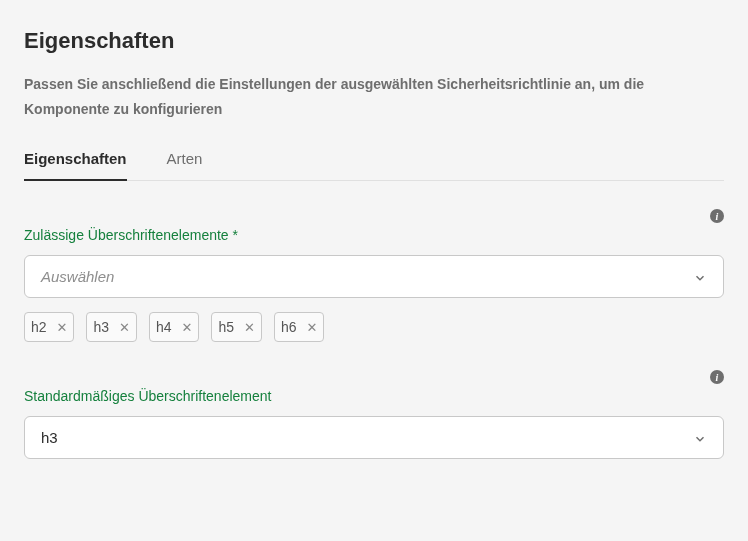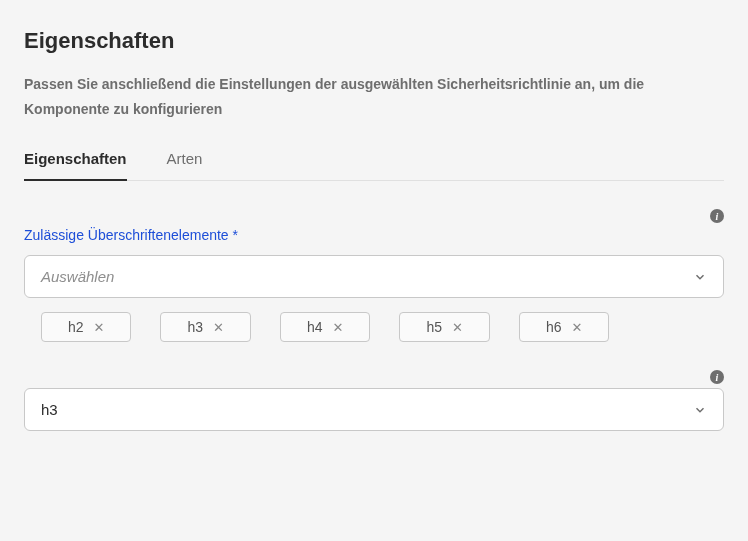--- a/index.html
+++ b/index.html
@@ -61,33 +61,33 @@
     display: flex;
     align-items: center;
     justify-content: center;
     font-size: 10px;
     font-weight: bold;
     font-style: italic;
     font-family: Georgia, serif;
     cursor: pointer;
   }
   .field-label {
-    color: #1d4ed8;
+    color: #15803d;
     margin-bottom: 12px;
     font-size: 14px;
   }
   .select-box {
     width: 100%;
     border: 1px solid #c8c8c8;
     border-radius: 6px;
     padding: 12px 16px;
     background: #fff;
     display: flex;
     justify-content: space-between;
-    align-items: center;
+    align-items: flex-end;
     cursor: pointer;
     font-size: 15px;
   }
   .select-box .placeholder {
     color: #8e8e8e;
     font-style: italic;
   }
   .select-box .value {
     color: #2c2c2c;
   }
@@ -98,28 +98,27 @@
   .chevron svg { display: block; }
   .chips {
     display: flex;
     gap: 12px;
     margin-top: 14px;
     flex-wrap: wrap;
   }
   .chip {
     border: 1px solid #c8c8c8;
     border-radius: 4px;
-    padding: 6px 26px;
+    padding: 6px 6px;
     background: #fafafa;
     display: flex;
     align-items: center;
     gap: 10px;
     font-size: 14px;
     color: #555;
-    margin-left: 17px;
   }
   .chip-x {
     color: #888;
     cursor: pointer;
     font-size: 13px;
     line-height: 1;
   }
 </style>
 </head>
 <body>
@@ -166,20 +165,21 @@
       <span>h6</span>
       <span class="chip-x">✕</span>
     </div>
   </div>
 </div>
 
 <div class="field-block">
   <div class="field-header">
     <div class="info-icon">i</div>
   </div>
+  <div class="field-label">Standardmäßiges Überschriftenelement</div>
   <div class="select-box">
     <span class="value">h3</span>
     <span class="chevron">
       <svg viewBox="0 0 24 24" width="14" height="14" fill="none" stroke="#6e6e6e" stroke-width="2.5">
           <polyline points="6 9 12 15 18 9"></polyline>
         </svg>
     </span>
   </div>
 </div>
 

